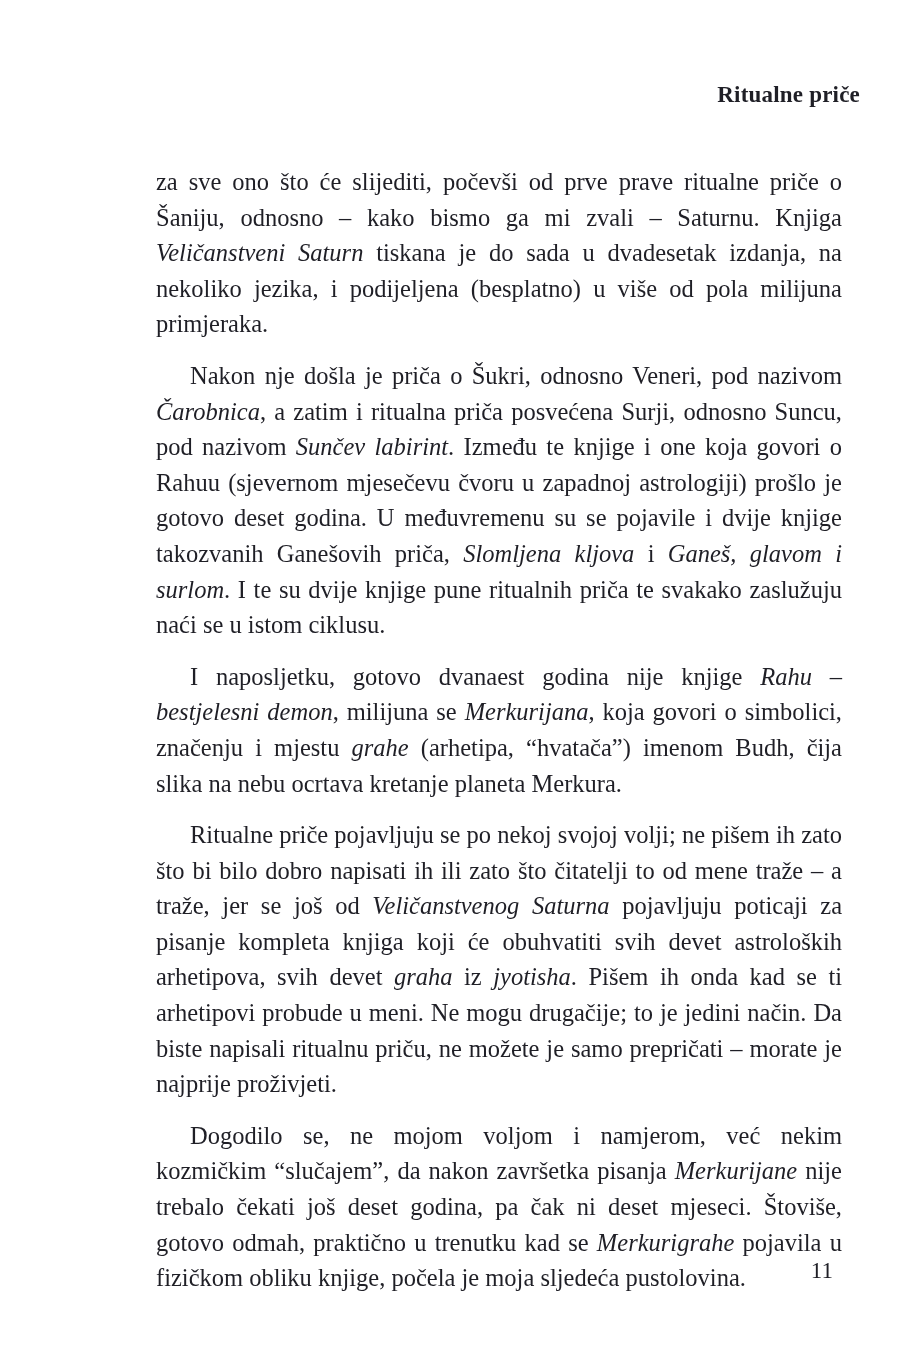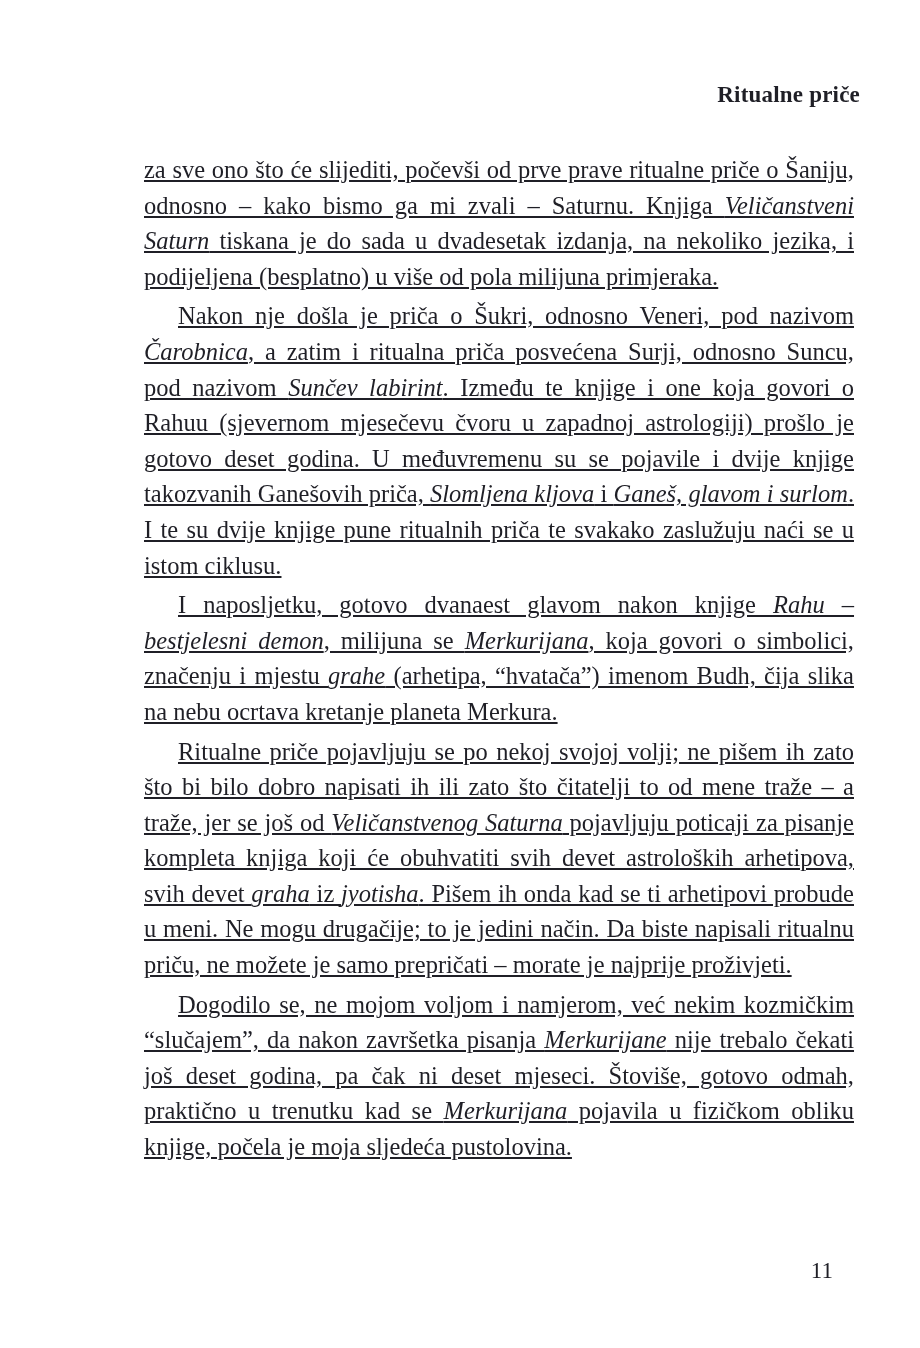--- a/index.html
+++ b/index.html
@@ -28,23 +28,22 @@
   .body-text {
     position: absolute;
     top: 148px;
     left: 140px;
     right: 62px;
     font-size: 24.5px;
     line-height: 35.6px;
     text-align: justify;
   }
   .body-text p {
-    margin: 4px;
+    margin: 16px;
     padding: 0;
-    text-decoration: underline;
   }
   .body-text p.indent {
     text-indent: 34px;
   }
   .body-text em {
     font-style: italic;
   }
   .page-number {
     position: absolute;
     top: 1258px;
@@ -55,19 +54,19 @@
 </style>
 </head>
 <body>
 
 <div class="page">
   <div class="running-header">Ritualne priče</div>
 
   <div class="body-text">
       <p><span>za sve ono što će slijediti, počevši od prve prave ritualne priče o Šaniju, odnosno – kako bismo ga mi zvali – Saturnu. Knjiga </span><em>Veličanstveni Saturn</em><span> tiskana je do sada u dvadesetak izdanja, na nekoliko jezika, i podijeljena (besplatno) u više od pola milijuna primjeraka.</span></p>
       <p class="indent"><span>Nakon nje došla je priča o Šukri, odnosno Veneri, pod nazivom </span><em>Čarobnica</em><span>, a zatim i ritualna priča posvećena Surji, odnosno Suncu, pod nazivom </span><em>Sunčev labirint</em><span>. Između te knjige i one koja govori o Rahuu (sjevernom mjesečevu čvoru u zapadnoj astrologiji) prošlo je gotovo deset godina. U međuvremenu su se pojavile i dvije knjige takozvanih Ganešovih priča, </span><em>Slomljena kljova</em><span> i </span><em>Ganeš, glavom i surlom</em><span>. I te su dvije knjige pune ritualnih priča te svakako zaslužuju naći se u istom ciklusu.</span></p>
-      <p class="indent"><span>I naposljetku, gotovo dvanaest glavom nakon knjige </span><em>Rahu – bestjelesni demon</em><span>, milijuna se </span><em>Merkurijana</em><span>, koja govori o simbolici, značenju i mjestu </span><em>grahe</em><span> (arhetipa, “hvatača”) imenom Budh, čija slika na nebu ocrtava kretanje planeta Merkura.</span></p>
+      <p class="indent"><span>I naposljetku, gotovo dvanaest godina nije knjige </span><em>Rahu – bestjelesni demon</em><span>, milijuna se </span><em>Merkurijana</em><span>, koja govori o simbolici, značenju i mjestu </span><em>grahe</em><span> (arhetipa, “hvatača”) imenom Budh, čija slika na nebu ocrtava kretanje planeta Merkura.</span></p>
       <p class="indent"><span>Ritualne priče pojavljuju se po nekoj svojoj volji; ne pišem ih zato što bi bilo dobro napisati ih ili zato što čitatelji to od mene traže – a traže, jer se još od </span><em>Veličanstvenog Saturna</em><span> pojavljuju poticaji za pisanje kompleta knjiga koji će obuhvatiti svih devet astroloških arhetipova, svih devet </span><em>graha</em><span> iz </span><em>jyotisha</em><span>. Pišem ih onda kad se ti arhetipovi probude u meni. Ne mogu drugačije; to je jedini način. Da biste napisali ritualnu priču, ne možete je samo prepričati – morate je najprije proživjeti.</span></p>
-      <p class="indent"><span>Dogodilo se, ne mojom voljom i namjerom, već nekim kozmičkim “slučajem”, da nakon završetka pisanja </span><em>Merkurijane</em><span> nije trebalo čekati još deset godina, pa čak ni deset mjeseci. Štoviše, gotovo odmah, praktično u trenutku kad se </span><em>Merkuri­jana</em><span> pojavila u fizičkom obliku knjige, počela je moja sljedeća pustolovina.</span></p>
+      <p class="indent"><span>Dogodilo se, ne mojom voljom i namjerom, već nekim kozmičkim “slučajem”, da nakon završetka pisanja </span><em>Merkurijane</em><span> nije trebalo čekati još deset godina, pa čak ni deset mjeseci. Štoviše, gotovo odmah, praktično u trenutku kad se </span><em>Merkuri­grahe</em><span> pojavila u fizičkom obliku knjige, počela je moja sljedeća pustolovina.</span></p>
     </div>
 
   <div class="page-number">11</div>
 </div>
 
 </body></html>

